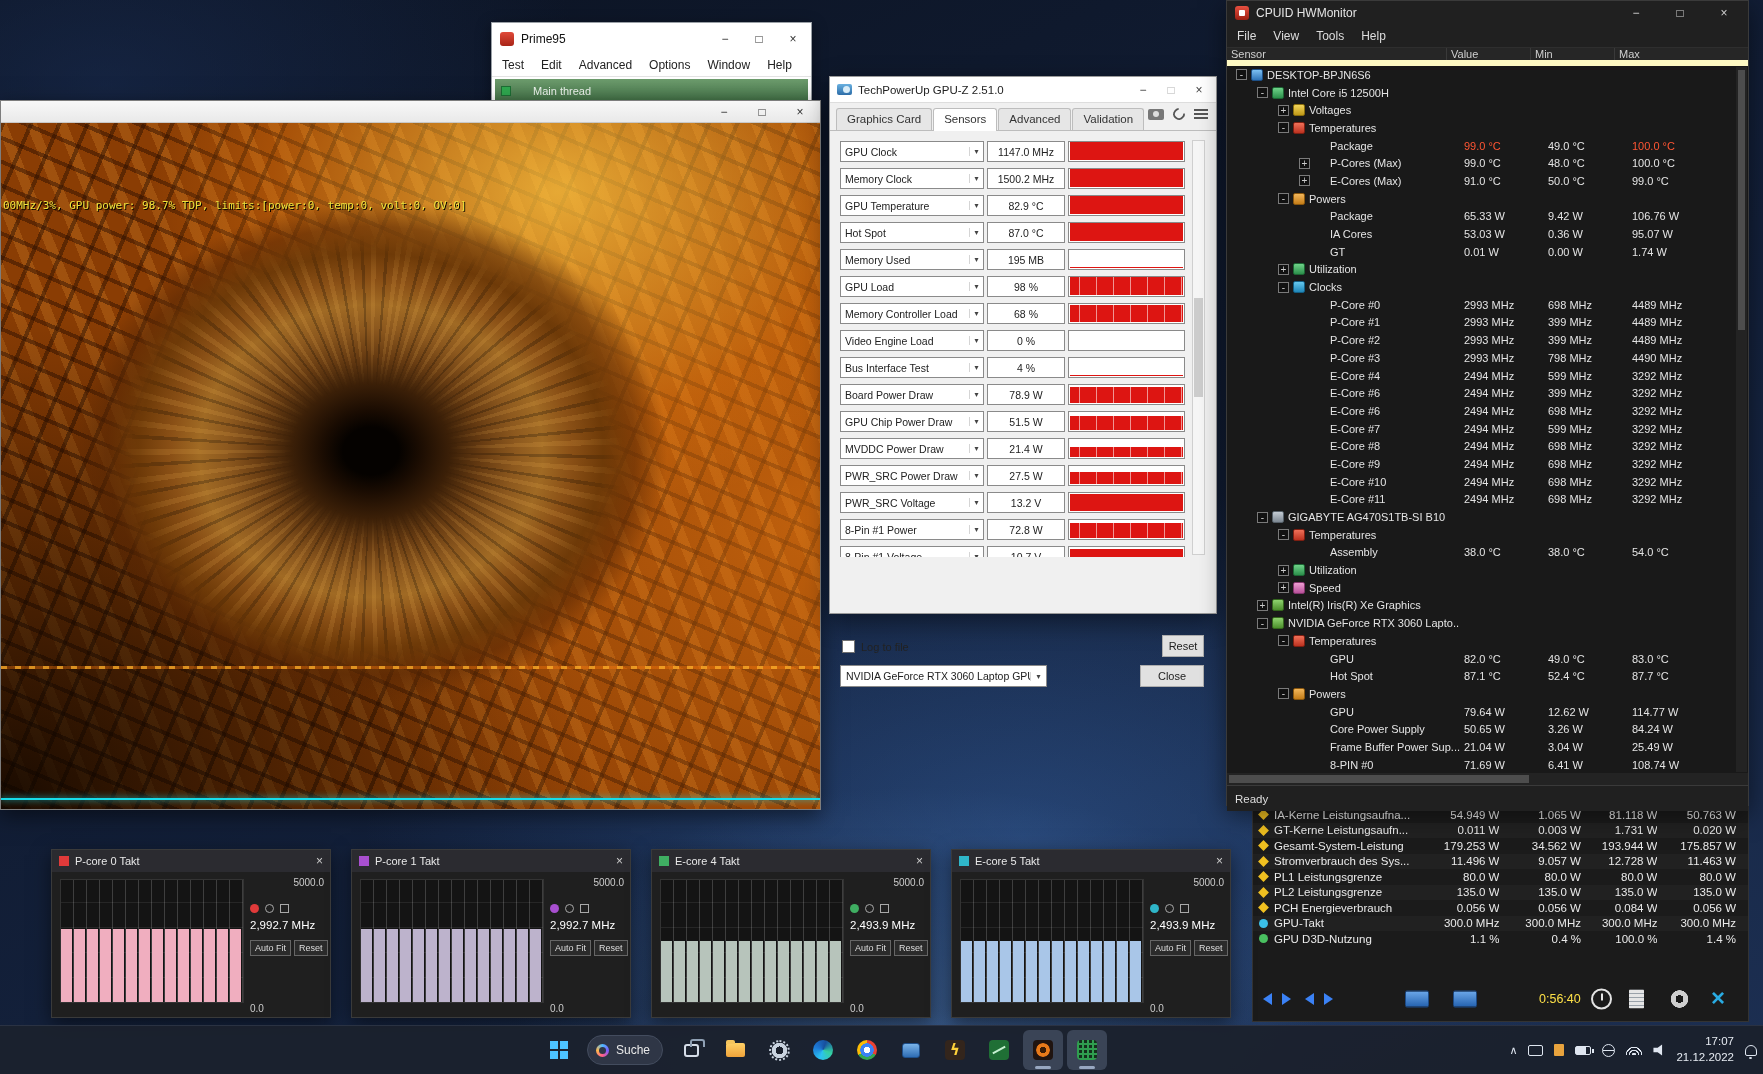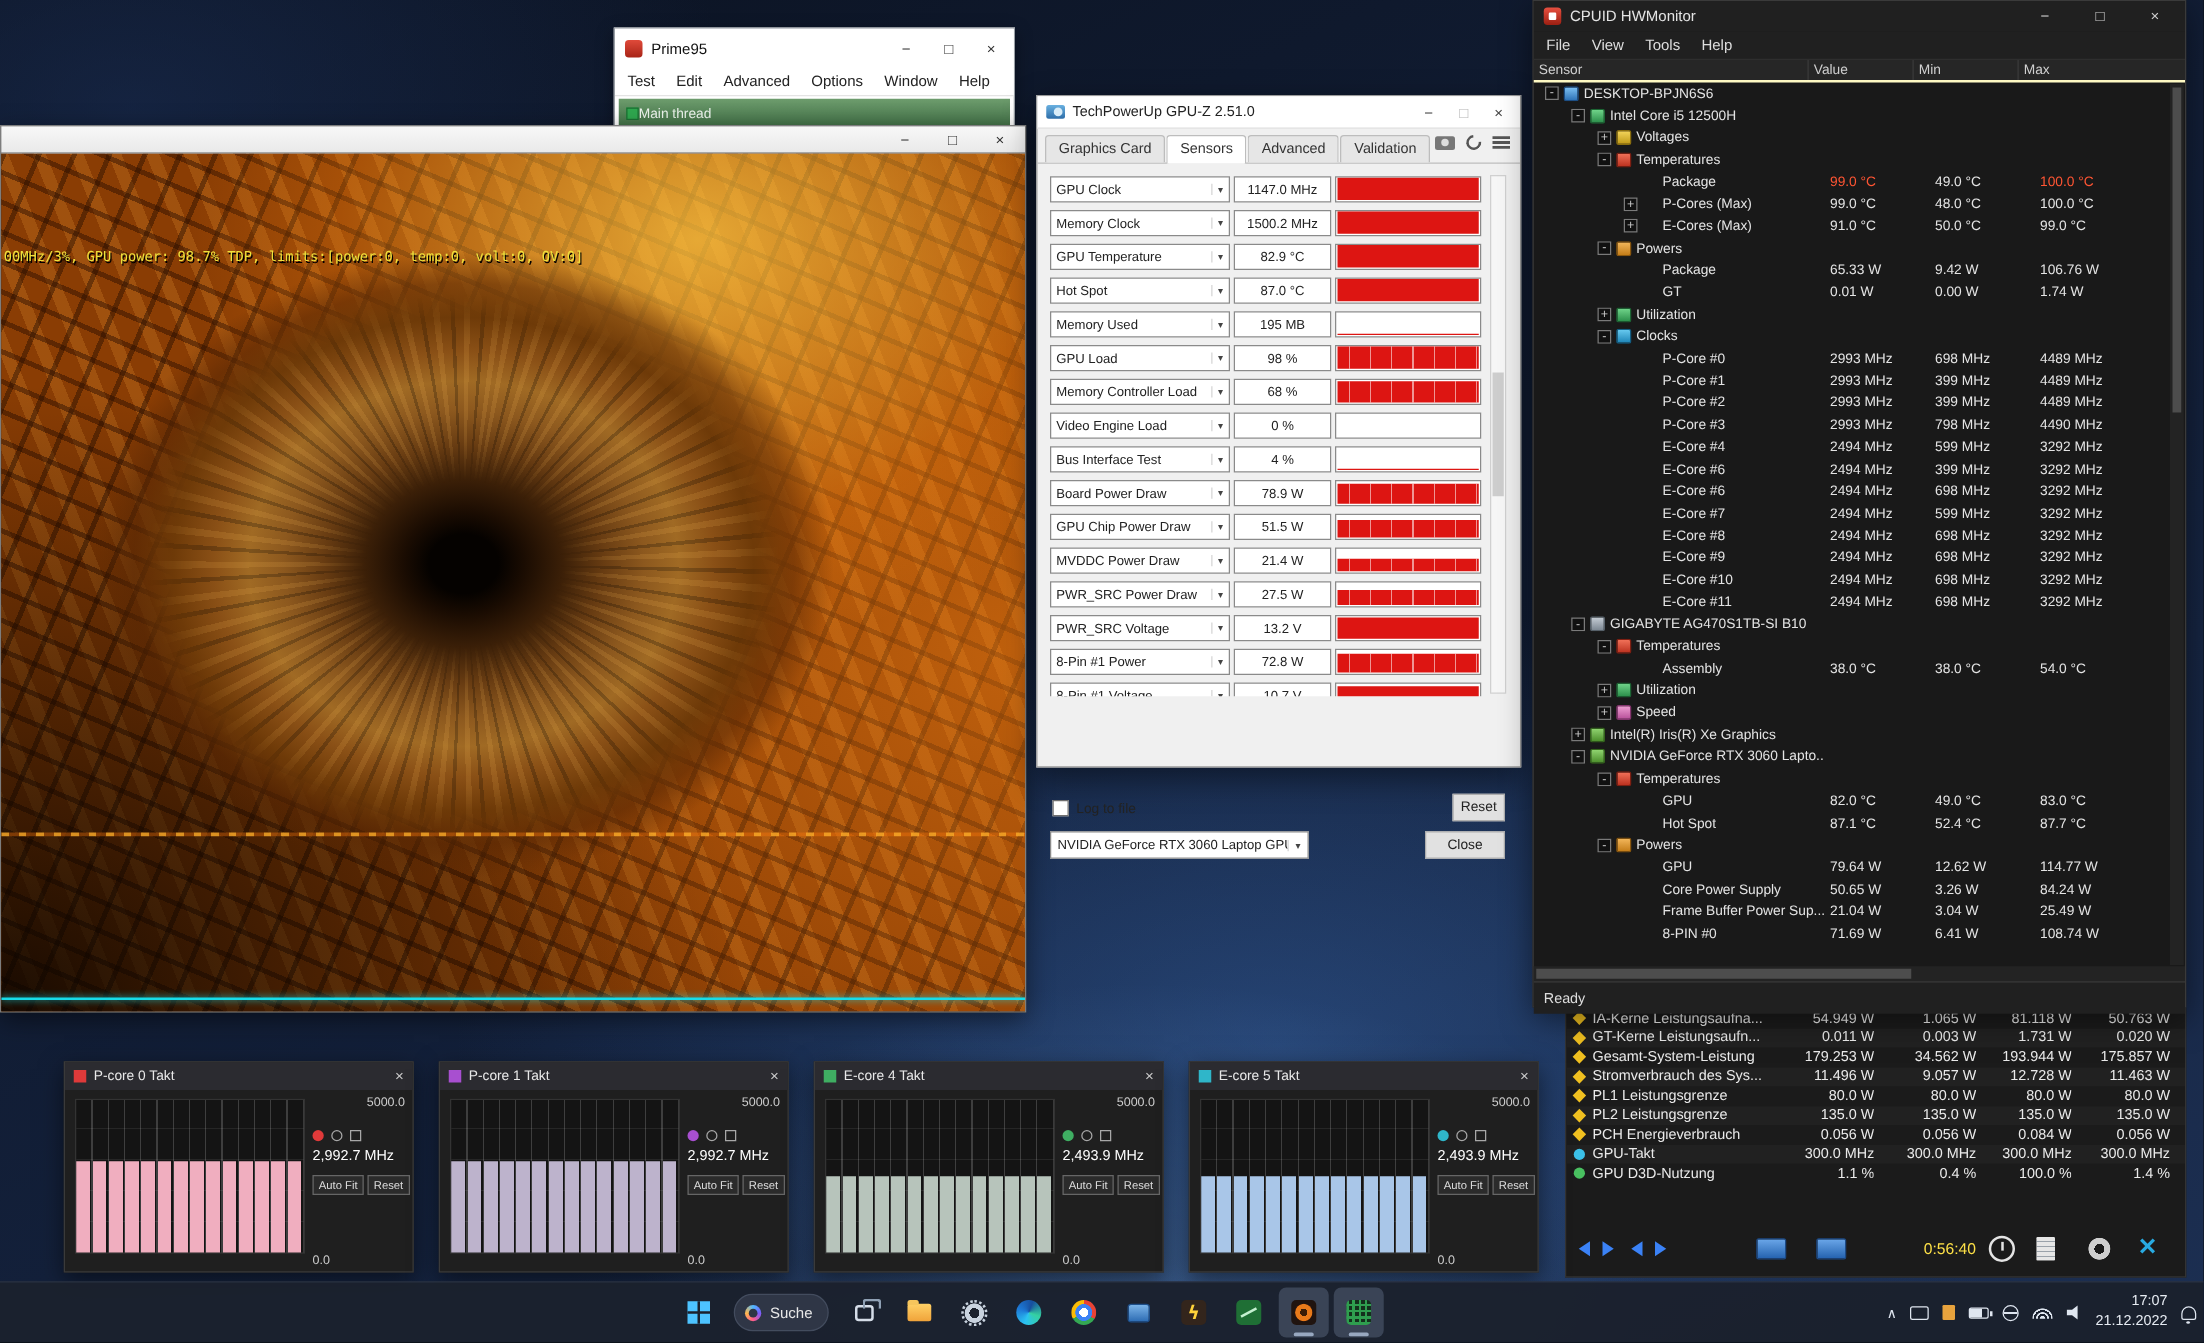--- a/index.html
+++ b/index.html
@@ -16,21 +16,21 @@
   
   .wbtn{display:inline-block;width:20px;text-align:center;cursor:default}
 
   
   .prime95{position:absolute;left:491px;top:22px;width:321px;height:130px;z-index:1;background:#fff;border:1px solid #9aa0a6;box-shadow:0 4px 14px rgba(0,0,0,.4)}
   .p95-title{height:31px;display:flex;align-items:center;padding:0 8px;background:#fff;font-size:12px;color:#111}
   .p95-ico{width:14px;height:14px;background:linear-gradient(#e04a3a,#a82417);border-radius:3px;margin-right:7px;flex:none}
   .p95-title-text{flex:1}
   .p95-btns{display:flex;gap:14px;color:#333;font-size:12px}
   .p95-menu{height:23px;display:flex;align-items:center;gap:17px;padding:0 10px;background:#fff;font-size:12px;color:#222;border-bottom:1px solid #e4e4e4}
-  .p95-child{height:24px;margin:2px 3px 0 3px;background:linear-gradient(#6d9c6d,#3f6e44);display:flex;align-items:center;padding:0 6px;color:#eef5ee;font-size:11px;gap:0}
+  .p95-child{height:24px;margin:2px 3px 0 3px;background:linear-gradient(#6d9c6d,#3f6e44);display:flex;align-items:center;padding:0 6px;color:#eef5ee;font-size:11px;gap:22px}
   .p95-child-ico{width:10px;height:10px;background:#2fa84f;border:1px solid #1c6e33;flex:none}
 
   
   .furmark{position:absolute;left:0;top:100px;width:821px;height:710px;z-index:2;border:1px solid #7d7d7d;background:#222;box-shadow:0 6px 20px rgba(0,0,0,.5)}
   .fm-title{height:22px;background:linear-gradient(#f8f8f8,#e9e9e9);border-bottom:1px solid #c8c8c8;display:flex;align-items:center;justify-content:flex-end;padding-right:10px;gap:18px;font-size:12px;color:#333}
   .fm-content{position:absolute;left:0;top:22px;right:0;bottom:0;overflow:hidden;background-color:#8a3d04;background-image:
     radial-gradient(520px 420px at 68% 10%, rgba(255,198,66,.78), rgba(255,140,20,.25) 55%, transparent 78%),
     radial-gradient(720px 620px at 100% 58%, rgba(246,132,22,.5), transparent 70%),
     radial-gradient(900px 760px at 0% 100%, rgba(8,3,0,.88), transparent 66%),
     repeating-linear-gradient(23deg, rgba(40,12,0,.45) 0 4px, transparent 4px 22px),
@@ -83,21 +83,21 @@
   .gz-gpusel-arrow{width:16px;text-align:center;font-size:8px;color:#444;border-left:1px solid #d5d5d5}
 
   
   .hwm{position:absolute;left:1226px;top:0;width:523px;height:806px;z-index:3;background:#191919;border:1px solid #3a3a3a;color:#e4e4e4;box-shadow:0 8px 24px rgba(0,0,0,.5)}
   .hwm-title{height:24px;background:#202020;display:flex;align-items:center;padding:0 8px;font-size:12px}
   .hwm-appicon{width:14px;height:14px;border-radius:3px;background:linear-gradient(#e85040,#9c1f12);margin-right:7px;position:relative;flex:none}
   .hwm-appicon::after{content:"";position:absolute;inset:4px;background:#fff;border-radius:1px}
   .hwm-title-text{flex:1}
   .hwm-winbtns{display:flex;gap:24px;color:#cfcfcf;font-size:12px;padding-right:6px}
   .hwm-menu{height:23px;background:#202020;display:flex;align-items:center;gap:17px;padding:0 10px;font-size:12px;color:#ddd;border-bottom:1px solid #2e2e2e}
-  .hwm-header{height:18px;background:#262626;border-bottom:2px solid #fef9c3;display:flex;align-items:center;font-size:11px;color:#cfcfcf;padding-right:49px}
+  .hwm-header{height:18px;background:#262626;border-bottom:6px solid #fef9c3;display:flex;align-items:center;font-size:11px;color:#cfcfcf;padding-right:49px}
   .hwm-header span{padding-left:4px;border-left:1px solid #3a3a3a;height:100%;display:flex;align-items:center}
   .hwm-header span:nth-child(1){flex:1;border-left:none}
   .hwm-header span:nth-child(2){width:84px}
   .hwm-header span:nth-child(3){width:84px}
   .hwm-header span:nth-child(4){width:85px}
   .hwm-rows{position:relative;height:707px;overflow:hidden}
   .hwm-row{display:flex;align-items:center;height:17.7px;font-size:11px;padding-right:35px}
   .hwm-name{flex:1;min-width:0;display:flex;align-items:center;white-space:nowrap;overflow:hidden;padding-left:calc(9px + var(--ind,0) * 21px)}
   .expander{flex:none;width:11px;height:11px;margin-right:4px;border:1px solid #7a7a7a;background:#111;color:#ccc;font-size:10px;line-height:9px;text-align:center}
   .expander:empty{visibility:hidden}
@@ -575,20 +575,30 @@
       <span class="nm">Package</span>
     </span>
     <span class="hwm-val">65.33 W</span>
     <span class="hwm-min">9.42 W</span>
     <span class="hwm-max">106.76 W</span>
   </div>
         <div class="hwm-row" style="--ind: 3;">
     <span class="hwm-name">
       <span class="expander"></span>
       <span class="hwm-icon"></span>
+      <span class="nm">IA Cores</span>
+    </span>
+    <span class="hwm-val">53.03 W</span>
+    <span class="hwm-min">0.36 W</span>
+    <span class="hwm-max">95.07 W</span>
+  </div>
+        <div class="hwm-row" style="--ind: 3;">
+    <span class="hwm-name">
+      <span class="expander"></span>
+      <span class="hwm-icon"></span>
       <span class="nm">GT</span>
     </span>
     <span class="hwm-val">0.01 W</span>
     <span class="hwm-min">0.00 W</span>
     <span class="hwm-max">1.74 W</span>
   </div>
         <div class="hwm-row" style="--ind: 2;">
     <span class="hwm-name">
       <span class="expander">+</span>
       <span class="hwm-icon ico-util"></span>

